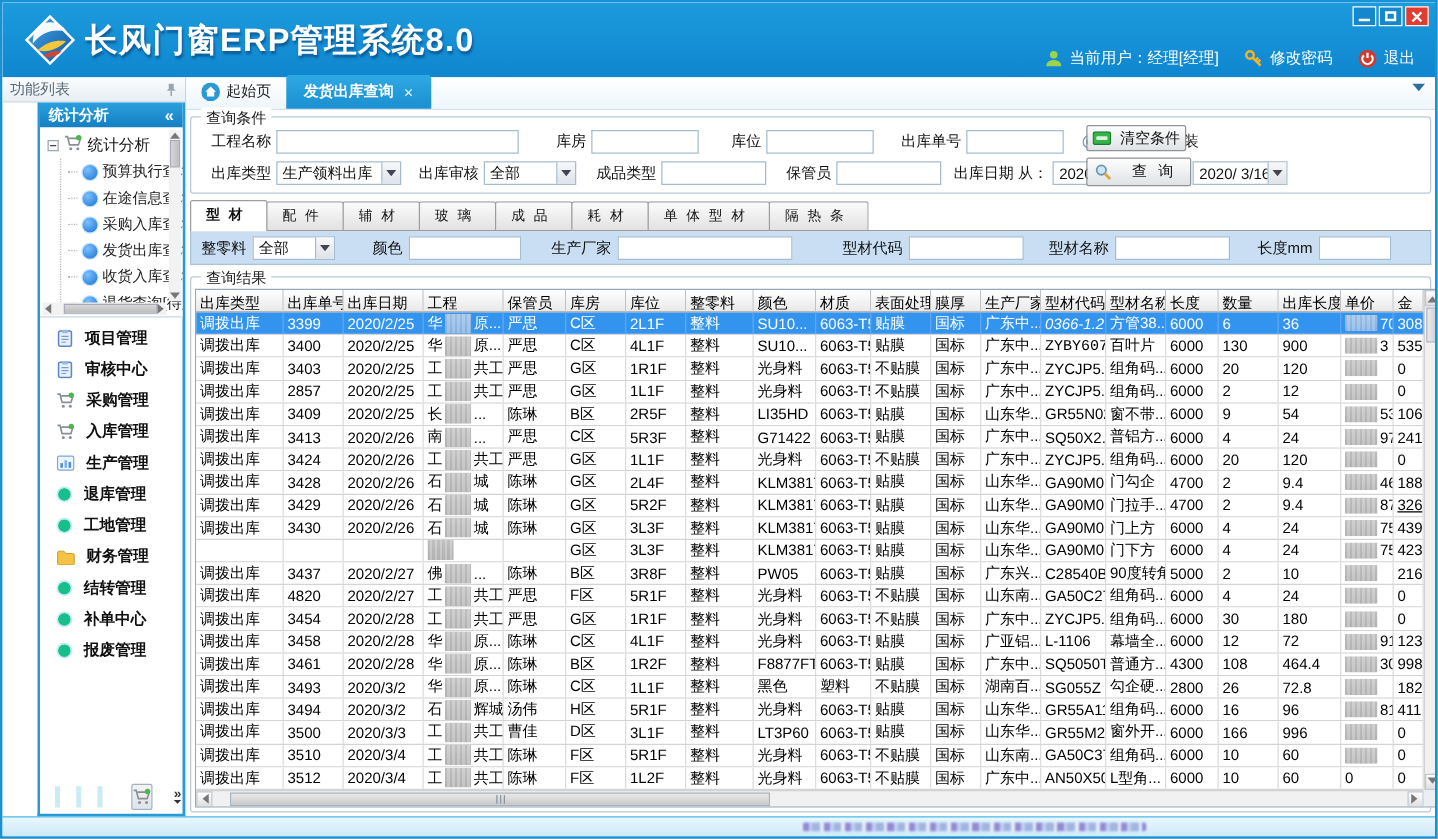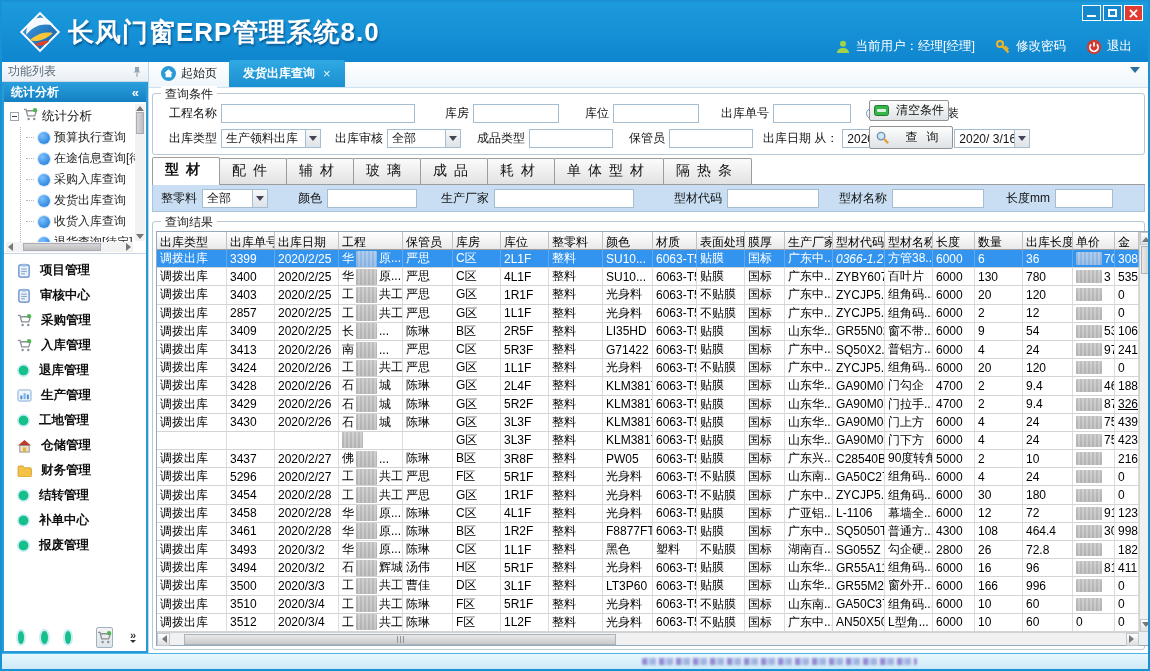--- a/index.html
+++ b/index.html
@@ -19,21 +19,21 @@
   .user-bar{position:absolute;right:16px;top:36px;display:flex;align-items:center;gap:6px;color:#fff;font-size:12.5px;}
   .user-bar .grp{display:flex;align-items:center;gap:5px;margin-left:14px;}
 
   
   .main-row{position:absolute;top:60px;left:0;right:0;bottom:16px;display:flex;}
   .sidebar{width:146px;display:flex;flex-direction:column;background:#fff;}
   .content{flex:1;display:flex;flex-direction:column;border-left:1px solid #bcd9ec;background:#fff;min-width:0;}
 
   
   .func-header{height:20px;background:linear-gradient(#fafcfe,#e9eff5);border-bottom:1px solid #ccd9e4;display:flex;align-items:center;justify-content:space-between;padding:0 6px;font-size:12px;color:#5a6a78;}
-  .side-box{flex:1;display:flex;flex-direction:column;border:2px solid #2a9ad6;border-top:none;min-height:0;}
+  .side-box{flex:1;display:flex;flex-direction:column;border:2px solid #2a9ad6;border-top:none;min-height:0;margin-left:28px;}
   .section-header{height:20px;background:linear-gradient(#2aa0de,#147fc2);color:#fff;font-size:12px;font-weight:bold;display:flex;align-items:center;justify-content:space-between;padding:0 7px;}
   .collapse{font-size:13px;font-weight:bold;cursor:pointer;}
   .tree-panel{position:relative;height:152px;background:#fff;border-bottom:1px solid #c7d6e2;padding:3px 12px 10px 6px;overflow:hidden;}
   .tree-root{display:flex;align-items:center;gap:4px;height:22px;font-size:12.5px;color:#111;}
   .expander{width:9px;height:9px;border:1px solid #9aa7b2;background:#fff;position:relative;flex:none;}
   .expander::after{content:"";position:absolute;left:1px;right:1px;top:3px;height:1px;background:#444;}
   .tree-kids{position:relative;padding-left:16px;}
   .tree-kids::before{content:"";position:absolute;left:10px;top:0;bottom:10px;border-left:1px dotted #b8b8b8;}
   .tree-item{display:flex;align-items:center;gap:4px;height:21px;font-size:12px;color:#222;cursor:pointer;white-space:nowrap;}
   .tree-item::before{content:"";width:8px;border-top:1px dotted #b8b8b8;flex:none;}
@@ -78,21 +78,21 @@
   .radio{display:inline-flex;align-items:center;gap:4px;margin-left:15px;cursor:pointer;flex:none;}
   .radio i{width:11px;height:11px;border-radius:50%;border:1px solid #7d9cba;background:radial-gradient(#fff,#e9f1f8);position:relative;display:inline-block;}
   .radio.checked i::after{content:"";position:absolute;inset:2px;border-radius:50%;background:#2d74c8;}
   .xbtn{position:absolute;display:flex;align-items:center;justify-content:center;gap:7px;border:1px solid #8f9396;border-radius:2px;background:linear-gradient(#fdfdfd,#dfe3e6);font-size:12px;color:#111;cursor:pointer;}
   .btn-clear{left:716px;top:6px;width:80px;height:21px;}
   .btn-search{left:716px;top:32px;width:84px;height:23px;}
   .btn-search span{letter-spacing:9px;margin-left:9px;}
 
   
   .mat-tabs{display:flex;align-items:flex-end;height:24px;margin:6px 3px 0 3px;border-bottom:1px solid #9c9c9c;}
-  .mtab{padding:3px 12px 4px;border:1px solid #9c9c9c;border-bottom:none;background:linear-gradient(#fbfbfb,#e2e2e2);font-size:14px;letter-spacing:7px;color:#111;cursor:pointer;white-space:nowrap;border-radius:2px 2px 0 0;margin-right:-1px;}
+  .mtab{padding:3px 12px 4px;border:1px solid #9c9c9c;border-bottom:none;background:linear-gradient(#fbfbfb,#e2e2e2);font-size:11px;letter-spacing:7px;color:#111;cursor:pointer;white-space:nowrap;border-radius:2px 2px 0 0;margin-right:-1px;}
   .mtab.active{background:#fff;position:relative;z-index:2;padding-bottom:6px;margin-bottom:-1px;font-weight:bold;}
 
   
   .filter-row{height:27px;margin:0 3px;background:#c9def2;border:1px solid #a9c3dc;border-top:none;display:flex;align-items:center;font-size:12px;color:#111;padding:0 8px;}
 
   
   .results-group{flex:1;margin:9px 3px 3px 3px;padding:9px 3px 3px 3px;display:flex;min-height:0;}
   .grid{position:relative;flex:1;border:1px solid #95a9bc;background:#fff;display:flex;flex-direction:column;padding:0 13px 13px 0;min-height:0;}
   .grid-head{display:flex;height:18px;flex:none;}
   .hc{padding:2px 3px;font-size:12px;color:#000;background:linear-gradient(#ffffff,#e9e9e9);border-right:1px solid #c2c2c2;border-bottom:1px solid #9f9f9f;white-space:nowrap;overflow:hidden;flex:none;}
@@ -274,49 +274,41 @@
             <div class="menu-item">
               <svg width="15" height="15" viewBox="0 0 16 16">
                 <path d="M1 2.5h2.2l1.8 7h7.5l1.8-5.5H4.4" fill="none" stroke="#8a8f94" stroke-width="1.4"></path>
                 <circle cx="6" cy="12.8" r="1.3" fill="#8a8f94"></circle>
                 <circle cx="12" cy="12.8" r="1.3" fill="#8a8f94"></circle>
                 <circle cx="12.8" cy="3.4" r="2.3" fill="#49b84f"></circle>
               </svg>
               <span>入库管理</span>
             </div>
             <div class="menu-item">
-              <svg width="13" height="13" viewBox="0 0 14 14">
-                <circle cx="7" cy="7" r="5.6" fill="#17c08a"></circle>
-                <circle cx="7" cy="7" r="6.2" fill="none" stroke="#c4ebf4" stroke-width="1.5"></circle>
-              </svg>
-              <span>退库管理</span>
-            </div>
-            <div class="menu-item">
               <svg width="15" height="13" viewBox="0 0 16 14">
                 <rect x="1" y="1" width="14" height="12" rx="1.5" fill="#eef4fb" stroke="#7aa7d4"></rect>
                 <rect x="3.5" y="7" width="2.2" height="4" fill="#4f8fd0"></rect>
                 <rect x="7" y="4.5" width="2.2" height="6.5" fill="#76b3e8"></rect>
                 <rect x="10.5" y="6" width="2.2" height="5" fill="#4f8fd0"></rect>
               </svg>
               <span>生产管理</span>
             </div>
             <div class="menu-item">
               <svg width="13" height="13" viewBox="0 0 14 14">
                 <circle cx="7" cy="7" r="5.6" fill="#17c08a"></circle>
                 <circle cx="7" cy="7" r="6.2" fill="none" stroke="#c4ebf4" stroke-width="1.5"></circle>
               </svg>
+              <span>退库管理</span>
+            </div>
+            <div class="menu-item">
+              <svg width="13" height="13" viewBox="0 0 14 14">
+                <circle cx="7" cy="7" r="5.6" fill="#17c08a"></circle>
+                <circle cx="7" cy="7" r="6.2" fill="none" stroke="#c4ebf4" stroke-width="1.5"></circle>
+              </svg>
               <span>工地管理</span>
-            </div>
-            <div class="menu-item">
-              <svg width="15" height="14" viewBox="0 0 16 15">
-                <path d="M1 7 8 1l7 6z" fill="#c0392b"></path>
-                <rect x="3" y="7" width="10" height="7" fill="#e8e4da" stroke="#8d8a80"></rect>
-                <rect x="6.2" y="9" width="3.6" height="5" fill="#e8b43c"></rect>
-              </svg>
-              <span>仓储管理</span>
             </div>
             <div class="menu-item">
               <svg width="15" height="12" viewBox="0 0 16 13">
                 <path d="M1 2.5A1.5 1.5 0 0 1 2.5 1h4l1.5 2h6A1.5 1.5 0 0 1 15.5 4.5v7A1.5 1.5 0 0 1 14 13H2.5A1.5 1.5 0 0 1 1 11.5z" fill="#f4c244" stroke="#c8952c" stroke-width=".8"></path>
               </svg>
               <span>财务管理</span>
             </div>
             <div class="menu-item">
               <svg width="13" height="13" viewBox="0 0 14 14">
                 <circle cx="7" cy="7" r="5.6" fill="#17c08a"></circle>
@@ -533,25 +525,25 @@
                 </span>
                 <span class="gc" style="width: 50px;">严思</span>
                 <span class="gc" style="width: 48px;">C区</span>
                 <span class="gc" style="width: 48px;">4L1F</span>
                 <span class="gc" style="width: 54px;">整料</span>
                 <span class="gc" style="width: 50px;">SU10...</span>
                 <span class="gc" style="width: 44px;">6063-T5</span>
                 <span class="gc" style="width: 48px;">贴膜</span>
                 <span class="gc" style="width: 40px;">国标</span>
                 <span class="gc" style="width: 48px;">广东中...</span>
-                <span class="gc" style="width: 52px;">ZYBY607</span>
+                <span class="gc" style="width: 52px; font-family: Liberation Mono, monospace;">ZYBY607</span>
                 <span class="gc" style="width: 48px;">百叶片</span>
                 <span class="gc" style="width: 42px;">6000</span>
                 <span class="gc" style="width: 48px;">130</span>
-                <span class="gc" style="width: 50px;">780</span>
+                <span class="gc" style="width: 50px;">900</span>
                 <span class="gc" style="width: 42px;">
                   <span class="cens cen-price"></span>
                   <span>3</span>
                 </span>
                 <span class="gc" style="width: 24px; flex: 1 1 0%; min-width: 24px;">535</span>
               </div>
               <div class="grow">
                 <span class="gc" style="width: 70px;">调拨出库</span>
                 <span class="gc" style="width: 48px;">3403</span>
                 <span class="gc" style="width: 64px;">2020/2/25</span>
@@ -830,21 +822,21 @@
                 <span class="gc" style="width: 42px;">5000</span>
                 <span class="gc" style="width: 48px;">2</span>
                 <span class="gc" style="width: 50px;">10</span>
                 <span class="gc" style="width: 42px;">
                   <span class="cens cen-price"></span>
                 </span>
                 <span class="gc" style="width: 24px; flex: 1 1 0%; min-width: 24px;">216</span>
               </div>
               <div class="grow">
                 <span class="gc" style="width: 70px;">调拨出库</span>
-                <span class="gc" style="width: 48px;">5296</span>
+                <span class="gc" style="width: 48px;">4820</span>
                 <span class="gc" style="width: 64px;">2020/2/27</span>
                 <span class="gc" style="width: 64px;">
                   <span>工</span>
                   <span class="cens cen-proj"></span>
                   <span>共工程</span>
                 </span>
                 <span class="gc" style="width: 50px;">严思</span>
                 <span class="gc" style="width: 48px;">F区</span>
                 <span class="gc" style="width: 48px;">5R1F</span>
                 <span class="gc" style="width: 54px;">整料</span>

